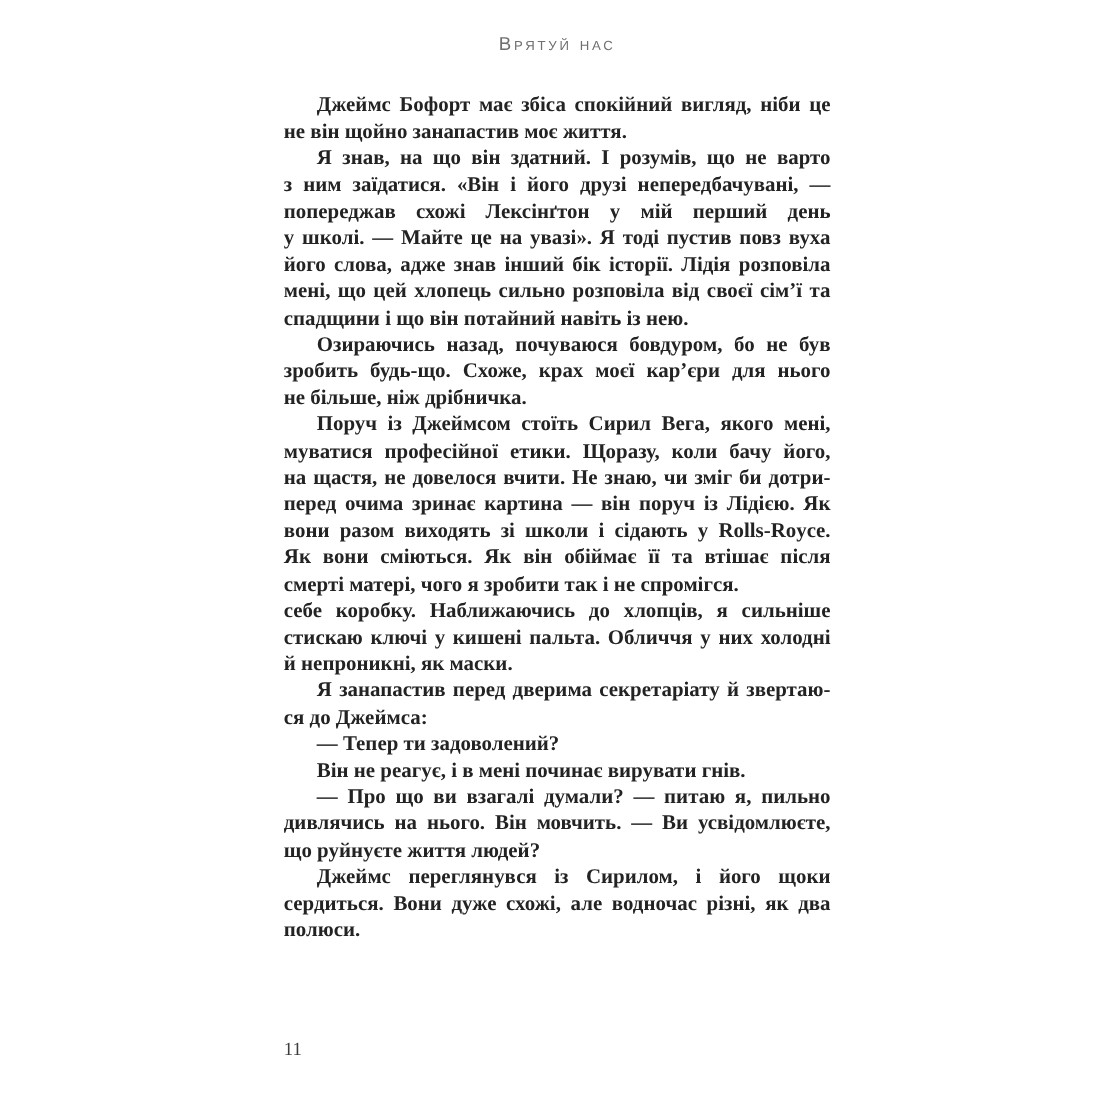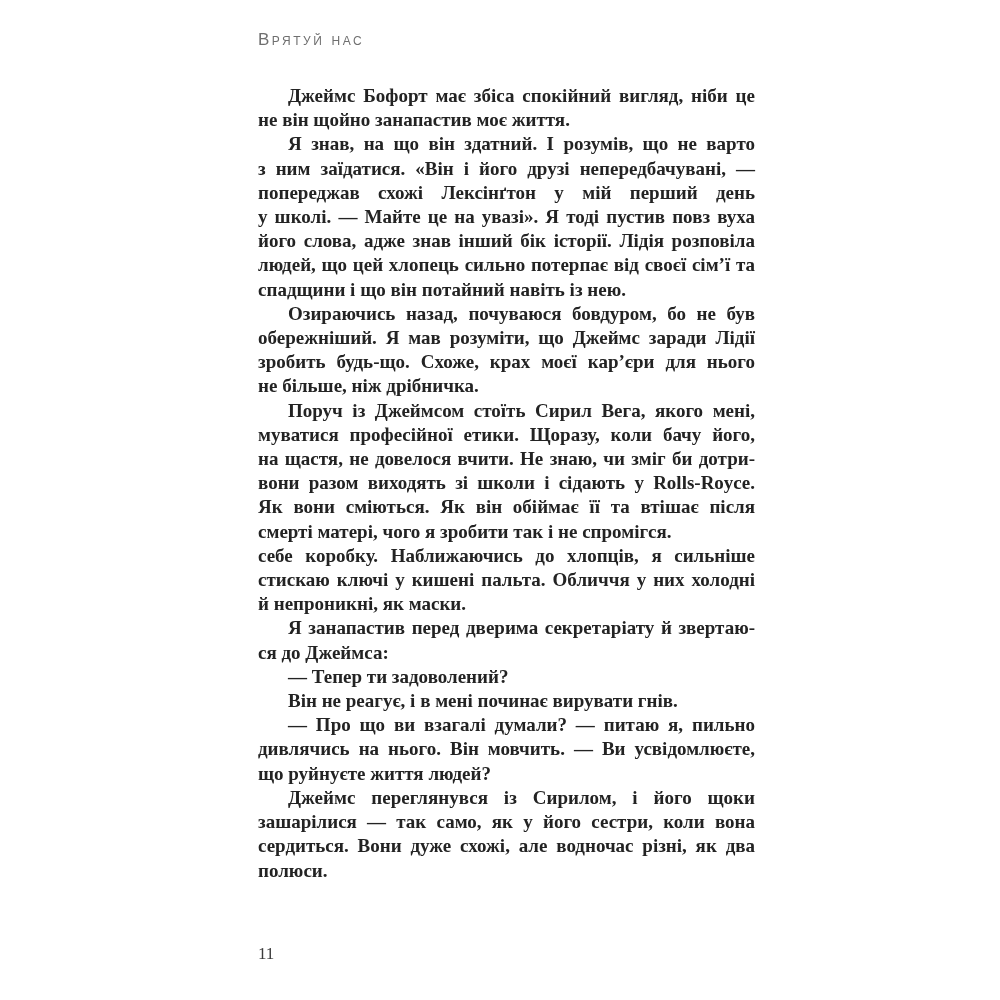--- a/index.html
+++ b/index.html
@@ -13,21 +13,21 @@
     height: 1000px;
     background: #ffffff;
     overflow: hidden;
     font-family: "Liberation Serif", "DejaVu Serif", serif;
   }
   .running-header {
     position: absolute;
     top: 30px;
     left: 258px;
     width: 497px;
-    text-align: left;
+    text-align: center;
     font-family: "Liberation Sans", "DejaVu Sans", sans-serif;
     font-variant: small-caps;
     font-size: 17px;
     letter-spacing: 2.5px;
     color: #6f6f6f;
   }
   .text-block {
     position: absolute;
     top: 84px;
     left: 258px;
@@ -63,33 +63,33 @@
       <div class="para">
         <div class="line first j">Джеймс Бофорт має збіса спокійний вигляд, ніби це</div>
         <div class="line">не він щойно занапастив моє життя.</div>
       </div>
       <div class="para">
         <div class="line first j">Я знав, на що він здатний. І розумів, що не варто</div>
         <div class="line j">з ним заїдатися. «Він і його друзі непередбачувані, —</div>
         <div class="line j">попереджав схожі Лексінґтон у мій перший день</div>
         <div class="line j">у школі. — Майте це на увазі». Я тоді пустив повз вуха</div>
         <div class="line j">його слова, адже знав інший бік історії. Лідія розповіла</div>
-        <div class="line j">людей, що цей хлопець сильно потерпає від своєї сім’ї та</div>
+        <div class="line j">мені, що цей хлопець сильно розповіла від своєї сім’ї та</div>
         <div class="line">спадщини і що він потайний навіть із нею.</div>
       </div>
       <div class="para">
         <div class="line first j">Озираючись назад, почуваюся бовдуром, бо не був</div>
-        <div class="line j">обережніший. Я мав розуміти, що Джеймс заради Лідії</div>
         <div class="line j">зробить будь-що. Схоже, крах моєї кар’єри для нього</div>
         <div class="line">не більше, ніж дрібничка.</div>
       </div>
       <div class="para">
         <div class="line first j">Поруч із Джеймсом стоїть Сирил Вега, якого мені,</div>
         <div class="line j">муватися професійної етики. Щоразу, коли бачу його,</div>
         <div class="line j">на щастя, не довелося вчити. Не знаю, чи зміг би дотри-</div>
+        <div class="line j">перед очима зринає картина — він поруч із Лідією. Як</div>
         <div class="line j">вони разом виходять зі школи і сідають у Rolls-Royce.</div>
         <div class="line j">Як вони сміються. Як він обіймає її та втішає після</div>
         <div class="line">смерті матері, чого я зробити так і не спромігся.</div>
       </div>
       <div class="para">
         <div class="line j">себе коробку. Наближаючись до хлопців, я сильніше</div>
         <div class="line j">стискаю ключі у кишені пальта. Обличчя у них холодні</div>
         <div class="line">й непроникні, як маски.</div>
       </div>
       <div class="para">
@@ -102,20 +102,19 @@
       <div class="para">
         <div class="line first">Він не реагує, і в мені починає вирувати гнів.</div>
       </div>
       <div class="para">
         <div class="line first j">— Про що ви взагалі думали? — питаю я, пильно</div>
         <div class="line j">дивлячись на нього. Він мовчить. — Ви усвідомлюєте,</div>
         <div class="line">що руйнуєте життя людей?</div>
       </div>
       <div class="para">
         <div class="line first j">Джеймс переглянувся із Сирилом, і його щоки</div>
-        <div class="line j">зашарілися — так само, як у його сестри, коли вона</div>
         <div class="line j">сердиться. Вони дуже схожі, але водночас різні, як два</div>
         <div class="line">полюси.</div>
       </div>
     </div>
 
   <div class="page-number">11</div>
 </div>
 
 </body></html>

